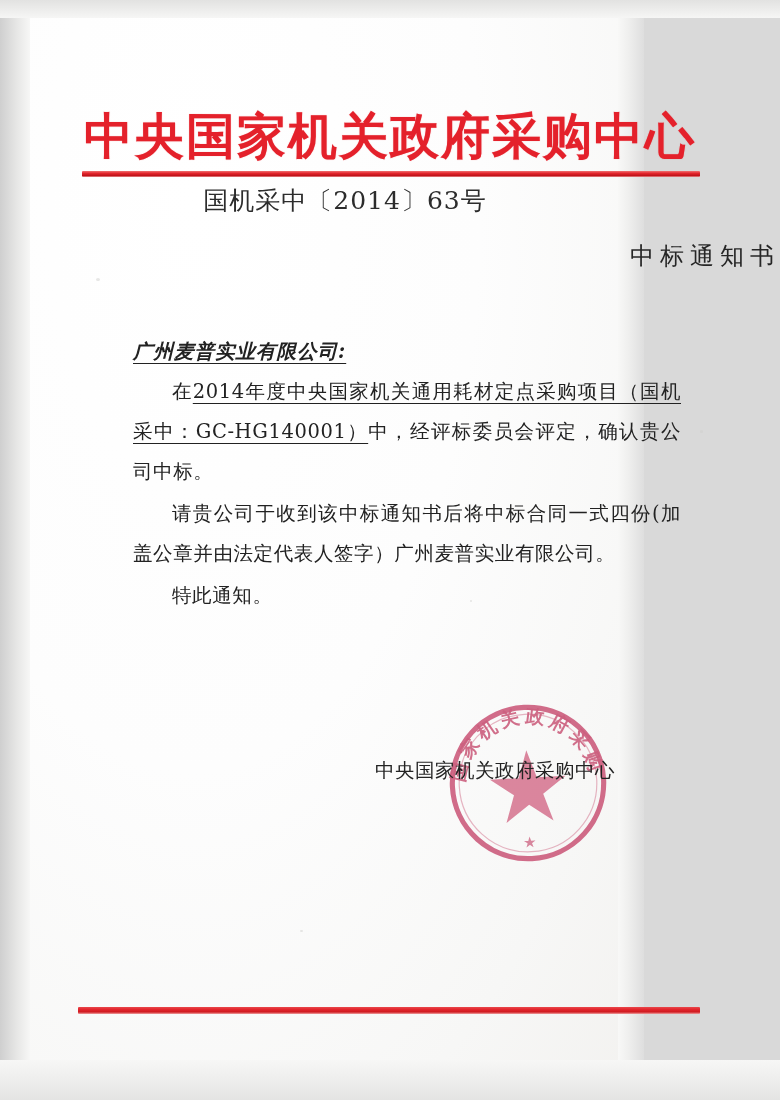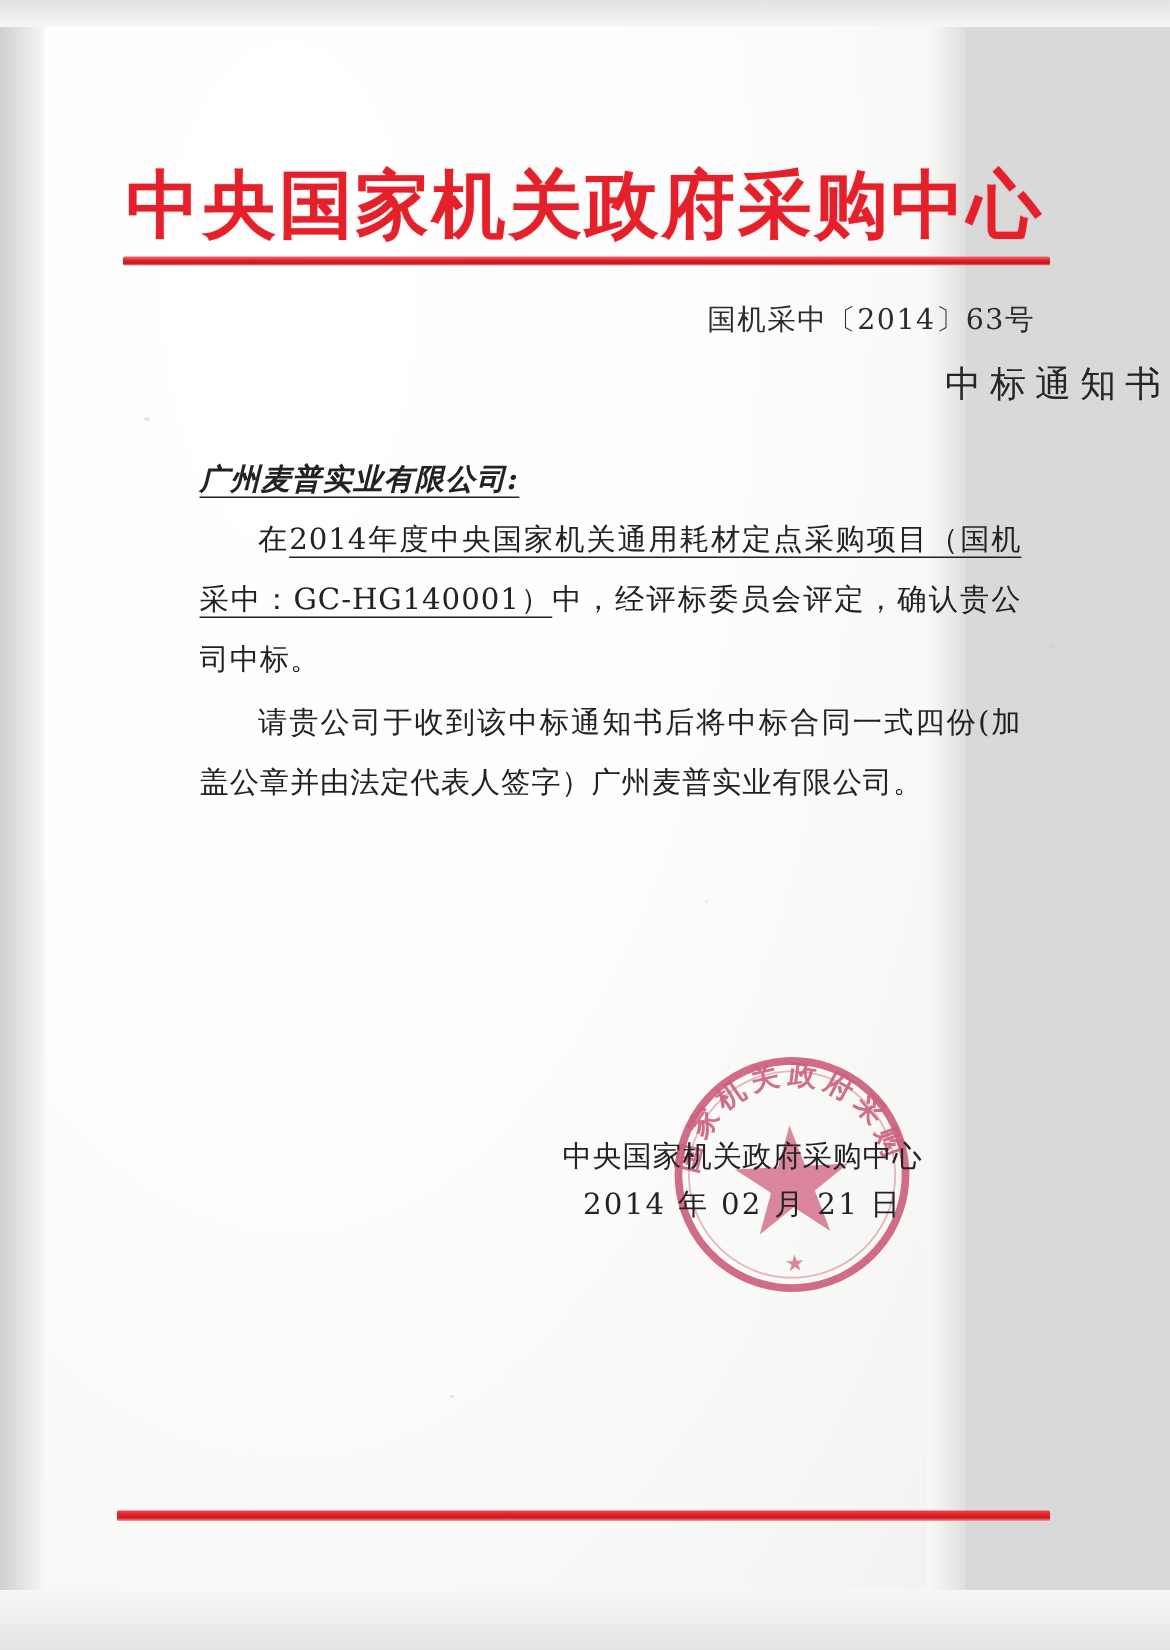--- a/index.html
+++ b/index.html
@@ -71,24 +71,24 @@
   }
   #header-rule {
     position: absolute;
     left: 82px; top: 171px;
     width: 618px; height: 6px;
     background: linear-gradient(to bottom, #f06f6f 0%, #e3252c 40%, #c1141b 75%, #e98f8f 100%);
     border-radius: 1px;
   }
   #doc-number {
     position: absolute;
-    left: 0; top: 200px;
+    left: 0; top: 184px;
     width: 690px;
-    text-align: right;
-    font-size: 19px;
+    text-align: center;
+    font-size: 25px;
     color: #2c2c2c;
     letter-spacing: 1px;
   }
 
   
   #doc-title {
     position: absolute;
     left: 0; top: 240px;
     width: 780px;
     text-align: right;
@@ -108,20 +108,21 @@
     color: #222;
     letter-spacing: .6px;
     text-align: justify;
   }
   .addressee {
     font-weight: 700;
     font-style: italic;
     text-decoration: underline;
     text-underline-offset: 5px;
     letter-spacing: 1px;
+    margin-top: 32px;
   }
   .para {
     text-indent: 2em;
     margin: 0;
   }
   .para + .para { margin-top: 2px; }
   .u-seg {
     text-decoration: underline;
     text-underline-offset: 5px;
   }
@@ -185,38 +186,38 @@
 
   <div id="body-block">
 
     <div class="addressee"><span>广州麦普实业有限公司:</span></div>
 
     <p class="para"><span>在</span><span class="u-seg">2014年度中央国家机关通用耗材定点采购项目（国机采中：GC-HG140001）</span><span>中，经评标委员会评定，确认贵公司中标。</span></p>
 
     <p class="para">请贵公司于收到该中标通知书后将中标合同一式四份(加盖公章并由法定代表人签字）广州麦普实业有限公司。</p>
 
 
+    <p class="para">特此通知。</p>
   </div>
 
   <svg id="official-seal" viewBox="0 0 200 200">
     <defs>
       <path id="sealArcTop" d="M 26,104 A 74,74 0 0 1 174,104"></path>
       <path id="sealArcBottom" d="M 38,112 A 62,62 0 0 0 162,112"></path>
     </defs>
     <circle cx="100" cy="100" r="88" fill="none" stroke="#c5476b" stroke-width="6" opacity=".92"></circle>
     <circle cx="100" cy="100" r="80" fill="none" stroke="#c5476b" stroke-width="1.4" opacity=".45"></circle>
     <polygon points="100,62 110.6,93.8 144,93.8 117,113.4 127.4,145.2 100,125.4 72.6,145.2 83,113.4 56,93.8 89.4,93.8" fill="#cf5c7c" opacity=".85"></polygon>
     <text font-family="&quot;DejaVu Serif&quot;, &quot;Liberation Serif&quot;, serif" font-size="22" font-weight="700" fill="#c5476b" opacity=".9" letter-spacing="5">
       <textPath href="#sealArcTop" startOffset="50%" text-anchor="middle">中央国家机关政府采购中心</textPath>
     </text>
     <text font-family="&quot;DejaVu Serif&quot;, &quot;Liberation Serif&quot;, serif" font-size="15" font-weight="700" fill="#c5476b" opacity=".75" letter-spacing="3">
       <textPath href="#sealArcBottom" startOffset="50%" text-anchor="middle">★</textPath>
     </text>
   </svg>
 
   <div id="signature-block">
     <div id="signature-org">中央国家机关政府采购中心</div>
-    <div id="signature-date">2014 年 02 月 21 日</div>
   </div>
 
   <div id="footer-rule"></div>
 
 </div>
 
 </body></html>

